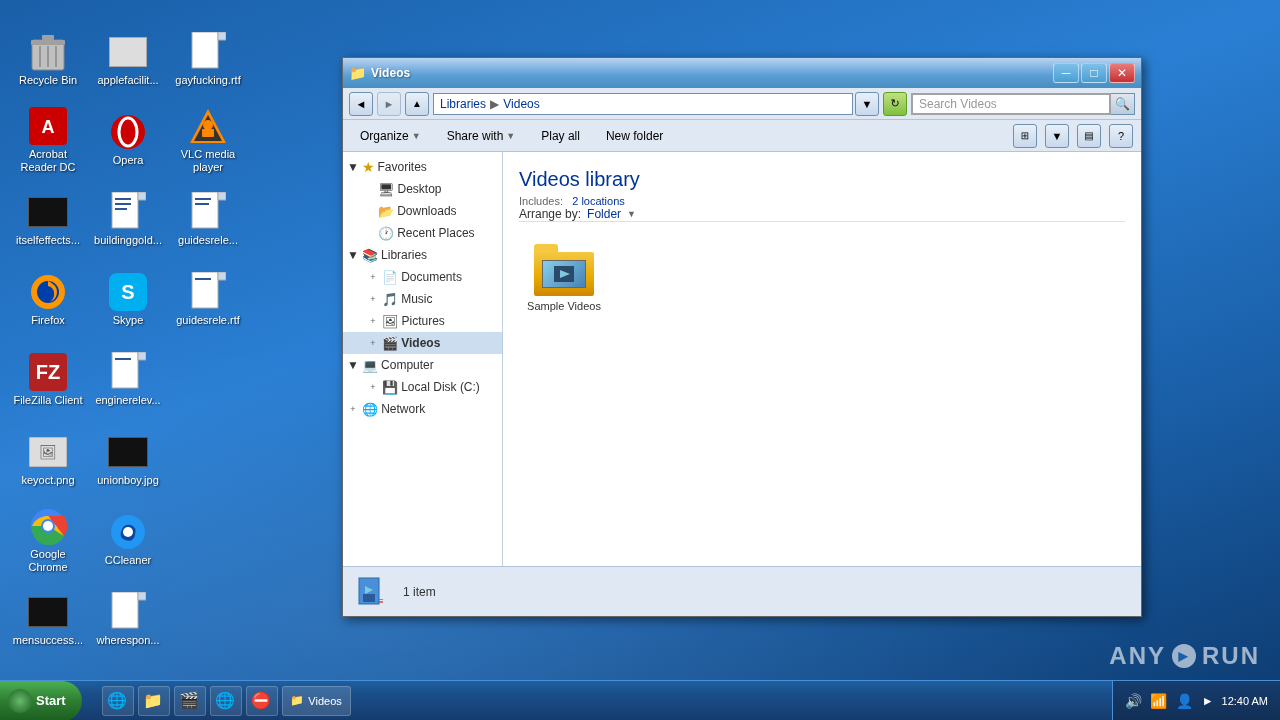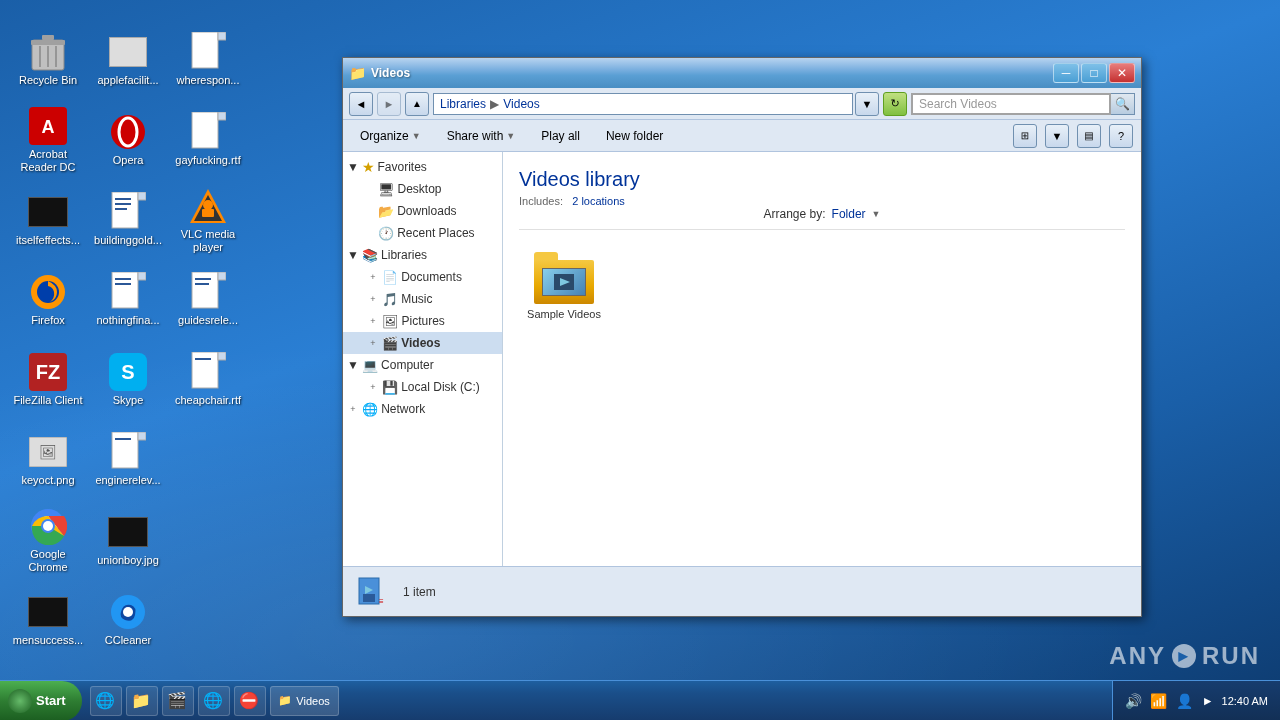--- a/index.html
+++ b/index.html
@@ -89,20 +89,21 @@
     .taskbar {
       position: absolute;
       bottom: 0; left: 0;
       width: 1280px;
       height: 40px;
       background: linear-gradient(to bottom, #1e5fa0 0%, #1a4f8a 30%, #163c6e 100%);
       display: flex;
       align-items: center;
       border-top: 1px solid #4a90d9;
       z-index: 100;
+      gap: 12px;
     }
 
     .start-btn {
       height: 40px;
       padding: 0 16px 0 8px;
       background: linear-gradient(to bottom, #4caf50 0%, #2e7d32 50%, #1b5e20 100%);
       border: none;
       border-radius: 0 20px 20px 0;
       color: white;
       font-weight: bold;
@@ -360,28 +361,27 @@
     }
 
     .library-includes {
       font-size: 11px;
       color: #666;
       margin-top: 4px;
     }
 
     .arrange-bar {
       display: flex;
-      justify-content: center;
+      justify-content: flex-start;
       align-items: center;
       gap: 6px;
       margin-bottom: 16px;
       font-size: 12px;
       color: #333;
       border-bottom: 1px solid #e0e0e0;
-      padding-bottom: 8px;
     }
 
     .arrange-val {
       color: #003399;
       cursor: pointer;
     }
 
     .file-items {
       display: flex;
       gap: 16px;
@@ -593,32 +593,20 @@
           <polygon points="28,0 36,8 28,8" fill="#aaa"></polygon>
           <rect x="28" y="0" width="8" height="8" fill="#c8d8ec" stroke="#aaa"></rect>
           <rect x="5" y="6" width="16" height="2" fill="#2b5797"></rect>
           <rect x="5" y="11" width="16" height="2" fill="#2b5797"></rect>
           <rect x="5" y="16" width="12" height="2" fill="#2b5797"></rect>
         </svg>
       </div>
       <span class="icon-label">buildinggold...</span>
     </div>
 
-    <div class="desktop-icon">
-      <div class="icon-img">
-        <svg width="36" height="40" viewBox="0 0 36 40">
-          <rect x="2" y="0" width="26" height="36" fill="white" stroke="#aaa"></rect>
-          <polygon points="28,0 36,8 28,8" fill="#aaa"></polygon>
-          <rect x="28" y="0" width="8" height="8" fill="#c8d8ec" stroke="#aaa"></rect>
-          <rect x="5" y="6" width="16" height="2" fill="#2b5797"></rect>
-          <rect x="5" y="11" width="16" height="2" fill="#2b5797"></rect>
-        </svg>
-      </div>
-      <span class="icon-label">nothingfina...</span>
-    </div>
 
     <div class="desktop-icon">
       <div class="icon-img">
         <svg width="38" height="38" viewBox="0 0 38 38">
           <rect width="38" height="38" rx="8" fill="#00AFF0"></rect>
           <text x="19" y="26" text-anchor="middle" fill="white" font-size="20" font-weight="bold">S</text>
         </svg>
       </div>
       <span class="icon-label">Skype</span>
     </div>
@@ -702,21 +690,21 @@
 
     <div class="desktop-icon">
       <div class="icon-img">
         <svg width="36" height="40" viewBox="0 0 36 40">
           <rect x="2" y="0" width="26" height="36" fill="white" stroke="#aaa"></rect>
           <polygon points="28,0 36,8 28,8" fill="#aaa"></polygon>
           <rect x="28" y="0" width="8" height="8" fill="#c8d8ec" stroke="#aaa"></rect>
           <rect x="5" y="6" width="16" height="2" fill="#2b5797"></rect>
         </svg>
       </div>
-      <span class="icon-label">cheapchair.rtf</span>
+      <span class="icon-label">guidesrele.rtf</span>
     </div>
 
   </div>
 
   <div class="explorer-window">
 
     <div class="title-bar">
       <span class="title-icon">📁</span>
       <span class="title-text">Videos</span>
       <div class="title-buttons">

